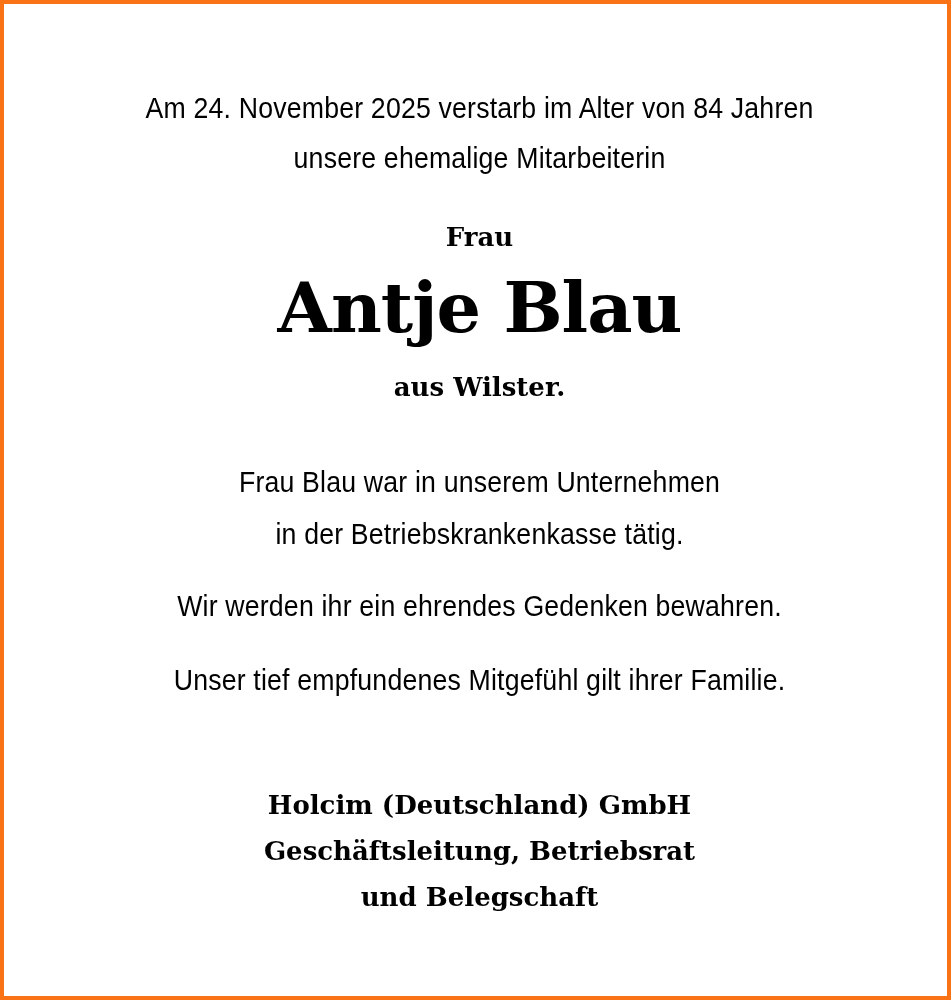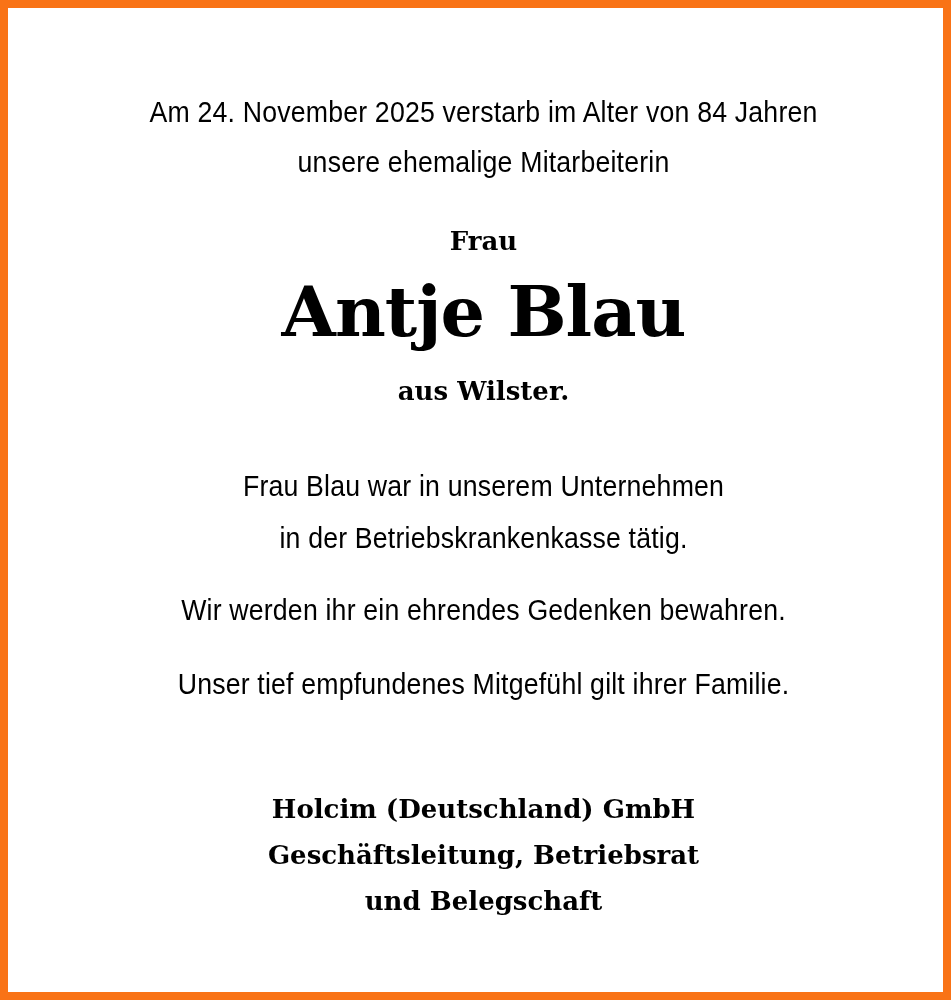--- a/index.html
+++ b/index.html
@@ -11,21 +11,21 @@
     width: 951px;
     height: 1000px;
     position: relative;
     overflow: hidden;
   }
   .frame {
     position: absolute;
     left: 0; top: 0;
     width: 951px; height: 1000px;
     box-sizing: border-box;
-    border: 8px solid #f97316;
+    border: 4px solid #f97316;
     background: #ffffff;
   }
   .line {
     position: absolute;
     left: 0;
     width: 951px;
     text-align: center;
     color: #000000;
     white-space: nowrap;
   }

